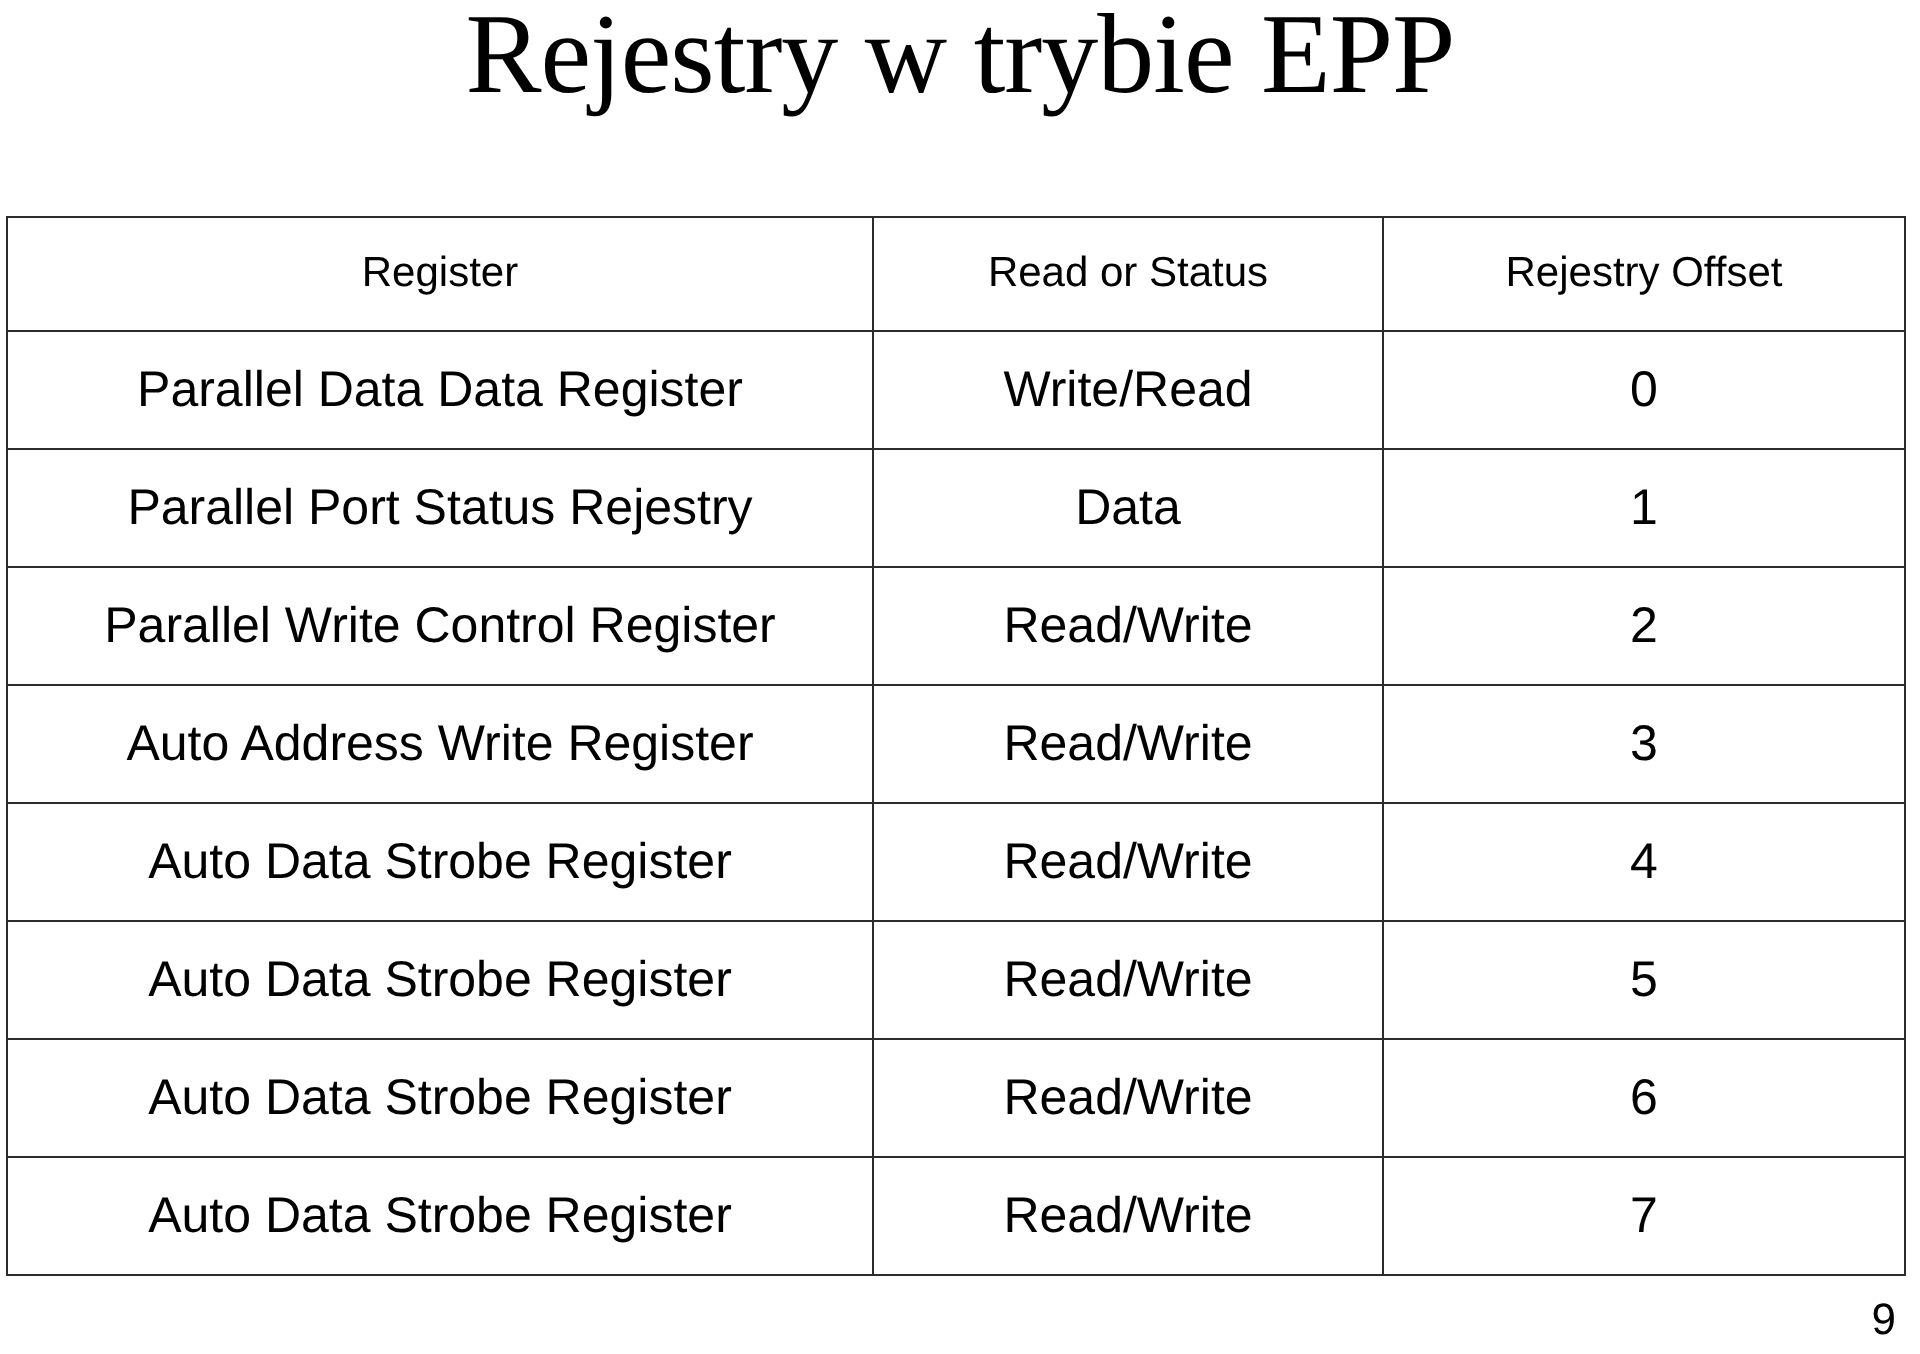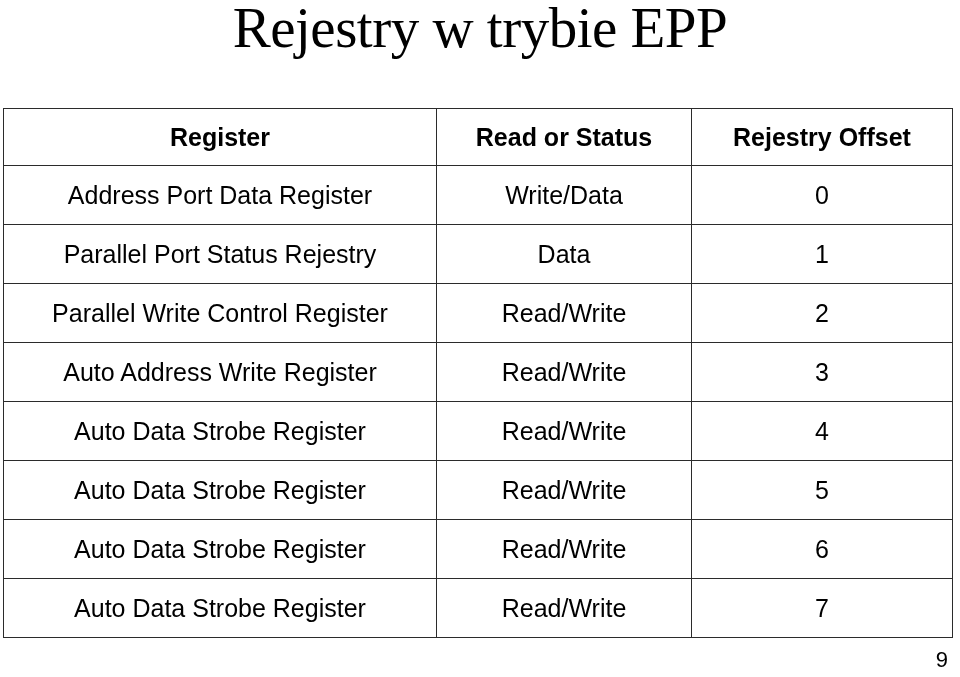--- a/index.html
+++ b/index.html
@@ -54,22 +54,22 @@
   table.reg-table td {
     border: 1.4px solid #2b2b2b;
     text-align: center;
     vertical-align: middle;
     padding: 0;
     color: #000000;
   }
 
   table.reg-table thead th {
     height: 56px;
-    font-size: 25px;
-    font-weight: bold;
+    font-size: 21px;
+    font-weight: normal;
     letter-spacing: 0px;
   }
 
   table.reg-table tbody td {
     height: 58px;
     font-weight: normal;
     line-height: 1.05;
   }
 
   
@@ -103,22 +103,22 @@
     </colgroup>
     <thead>
       <tr>
         <th>Register</th>
         <th>Read or Status</th>
         <th>Rejestry Offset</th>
       </tr>
     </thead>
     <tbody id="table-body">
         <tr>
-          <td class="cell-name">Address Port Data Register</td>
-          <td class="cell-rw">Write/Data</td>
+          <td class="cell-name">Parallel Data Data Register</td>
+          <td class="cell-rw">Write/Read</td>
           <td class="cell-offset">0</td>
         </tr>
         <tr>
           <td class="cell-name">Parallel Port Status Rejestry</td>
           <td class="cell-rw">Data</td>
           <td class="cell-offset">1</td>
         </tr>
         <tr>
           <td class="cell-name">Parallel Write Control Register</td>
           <td class="cell-rw">Read/Write</td>

